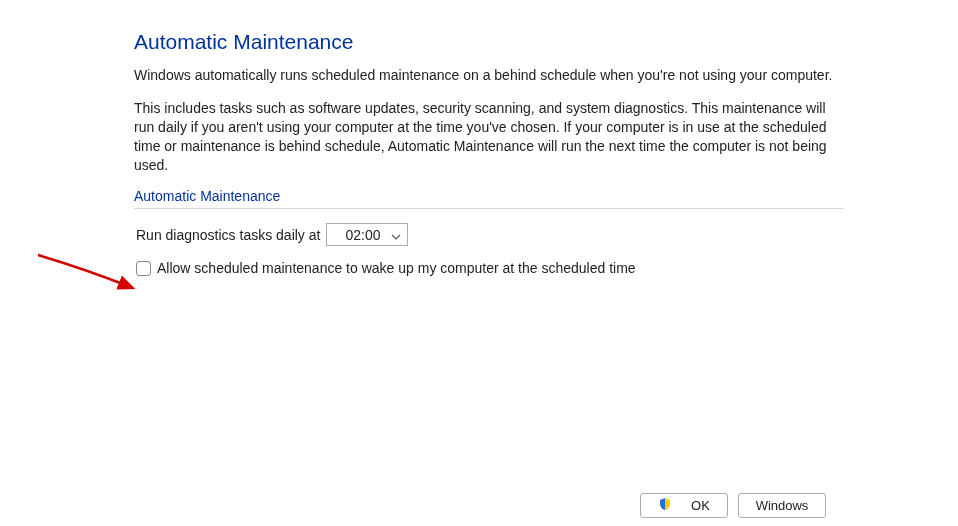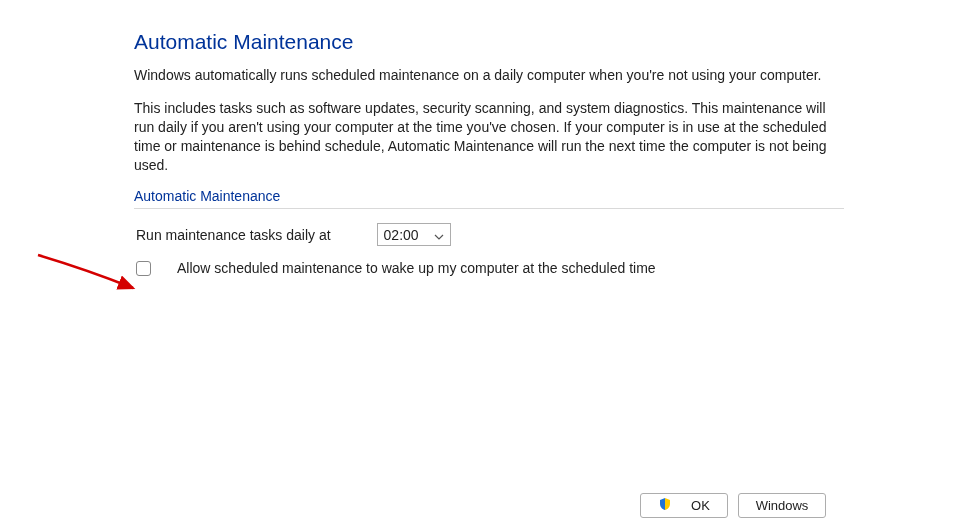--- a/index.html
+++ b/index.html
@@ -39,44 +39,42 @@
       margin-top: 6px;
     }
     .form-row {
       display: flex;
       align-items: center;
       margin-bottom: 14px;
       padding-left: 2px;
     }
     .form-row label.run-label { margin-right: 6px; }
     .time-select {
-      width: 74px;
+      width: 82px;
       height: 23px;
       border: 1px solid #adadad;
       background: #fff;
       position: relative;
       display: flex;
       align-items: center;
-      padding-left: 6px;
+      padding-left: 18px;
       cursor: pointer;
       font-size: 14px;
-      margin-left: 40px;
     }
     .time-select .chev {
       position: absolute;
       right: 6px;
       top: 50%;
       transform: translateY(-50%);
       pointer-events: none;
     }
     .checkbox-row {
       display: flex;
       align-items: center;
       padding-left: 2px;
-      gap: 20px;
     }
     .cb {
       width: 15px;
       height: 15px;
       border: 1px solid #888;
       border-radius: 3px;
       background: #fff;
       margin-right: 6px;
       cursor: pointer;
       flex: 0 0 auto;
@@ -107,26 +105,26 @@
       left: 33px;
       top: 250px;
       pointer-events: none;
     }
   </style>
 </head>
 <body>
 
 <div class="content">
   <h1 class="main-heading">Automatic Maintenance</h1>
-  <p class="body-text">Windows automatically runs scheduled maintenance on a daily computer when you're not using your computer.</p>
+  <p class="body-text">Windows automatically runs scheduled maintenance on a behind schedule when you're not using your computer.</p>
   <p class="body-text">This includes tasks such as software updates, security scanning, and system diagnostics. This maintenance will run daily if you aren't using your computer at the time you've chosen. If your computer is in use at the scheduled time or maintenance is behind schedule, Automatic Maintenance will run the next time the computer is not being used.</p>
   <div class="section-heading">Automatic Maintenance</div>
 
   <div class="form-row">
-    <label class="run-label">Run maintenance tasks daily at</label>
+    <label class="run-label">Run diagnostics tasks daily at</label>
     <div class="time-select">
       <span>02:00</span>
       <span class="chev">
         <svg width="10" height="6" viewBox="0 0 10 6">
             <path d="M1 1 L5 5 L9 1" fill="none" stroke="#555" stroke-width="1.2"></path>
           </svg>
       </span>
     </div>
   </div>
 

